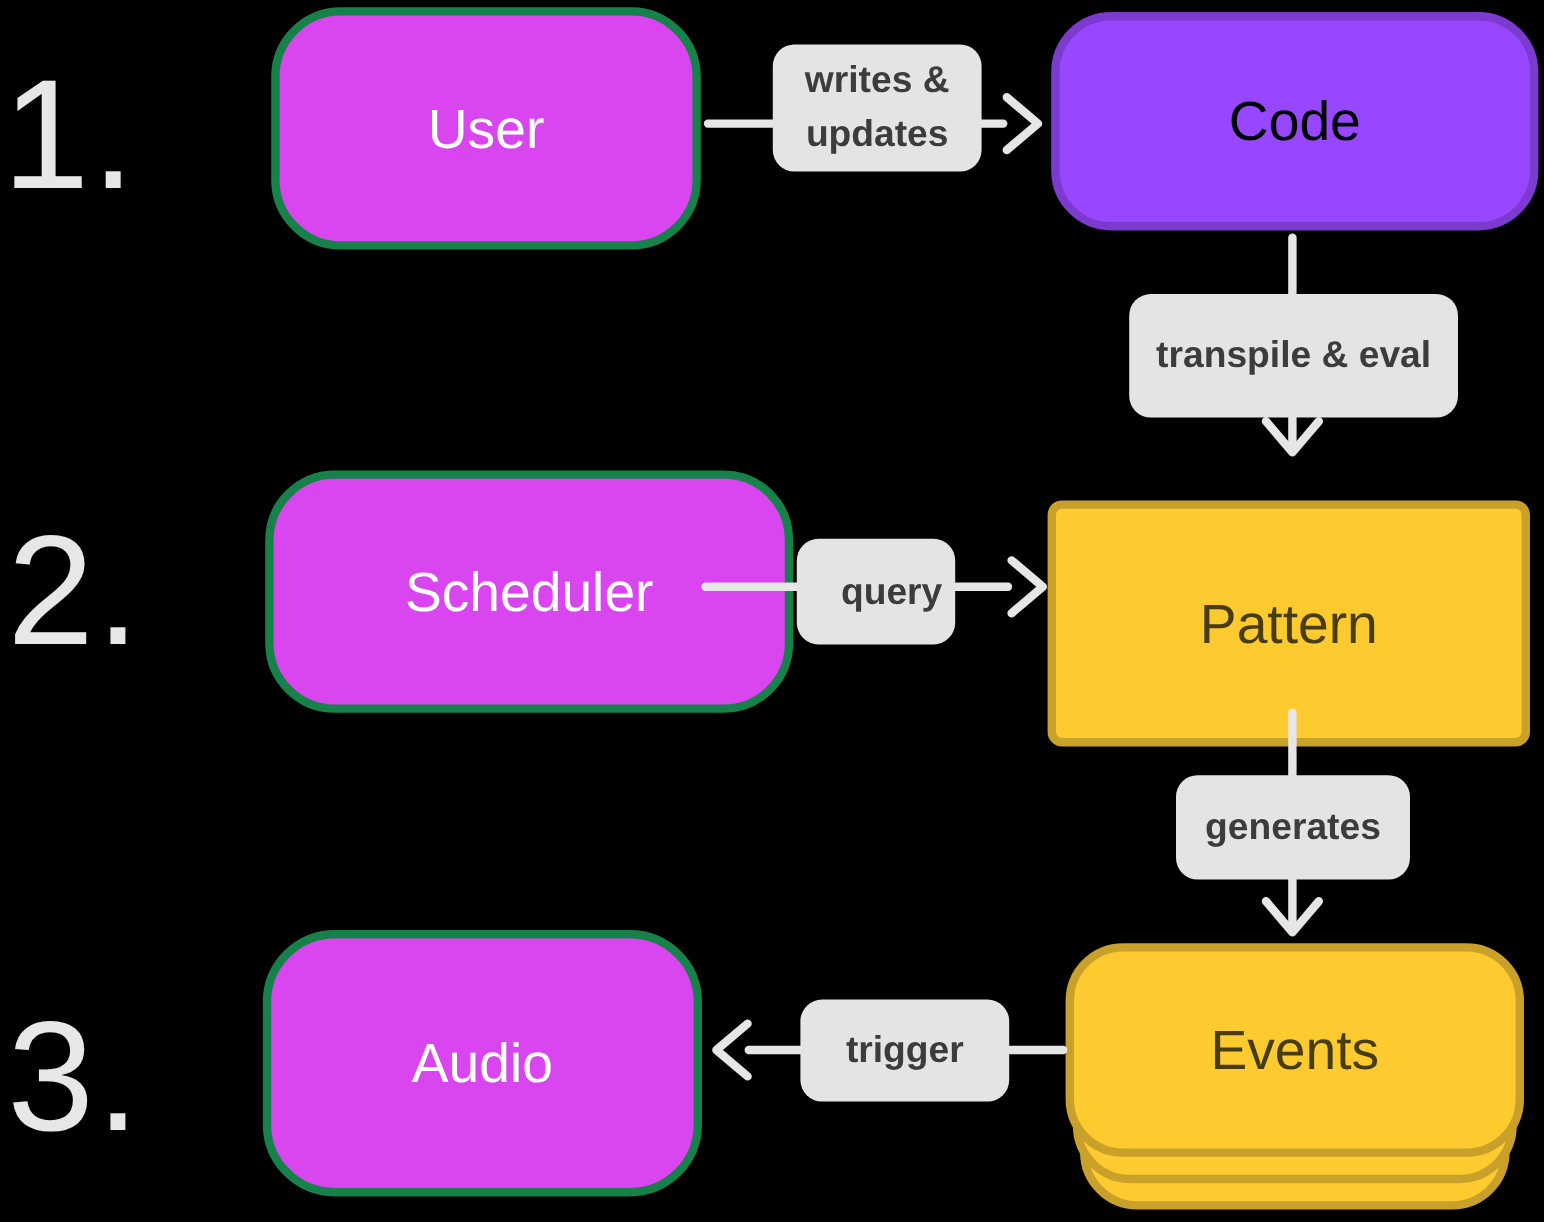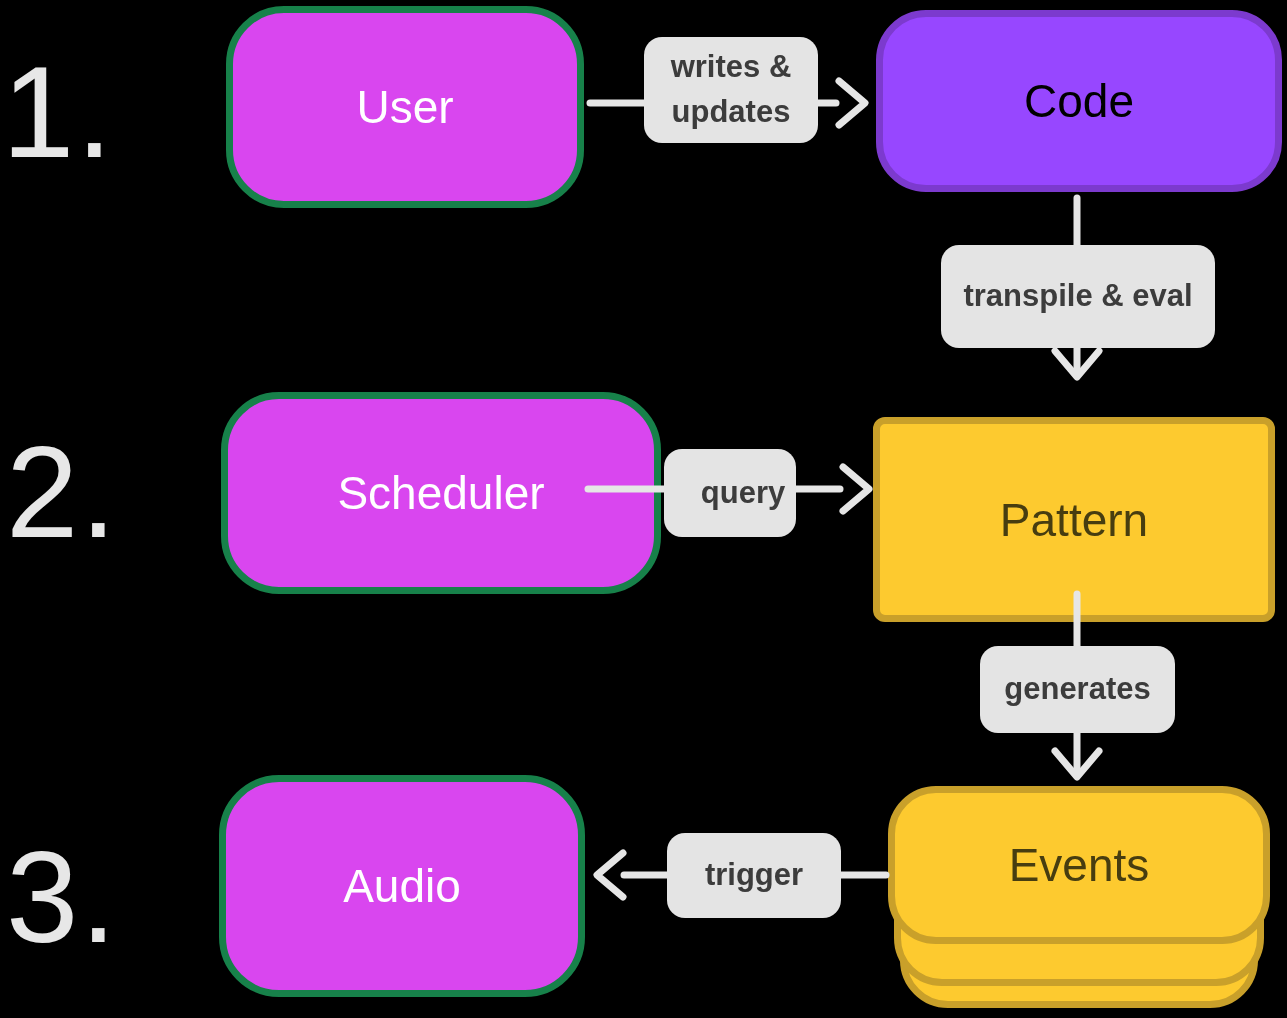--- a/index.html
+++ b/index.html
@@ -94,21 +94,21 @@
   </div>
 
   <div class="node yellow" style="left:873px;top:385px;width:402px;height:205px;border-radius:12px;margin-top:32px;">
     <span>Pattern</span>
   </div>
 
   <div class="node green" style="left:219px;top:775px;width:366px;height:222px;border-radius:60px;">
     <span>Audio</span>
   </div>
 
-  <div class="node yellow" style="left:888px;top:786px;width:382px;height:158px;border-radius:48px;">
+  <div class="node yellow" style="left:888px;top:786px;width:382px;height:178px;border-radius:48px;">
     <span>Events</span>
   </div>
 
   <svg id="arrow-layer" width="1287" height="1018" viewBox="0 0 1287 1018">
     <g>
       <path d="M590 103 H836"></path>
       <path d="M839 81 L865 103 L839 125"></path>
     </g>
     <g>
       <path d="M1077 198 V370"></path>

